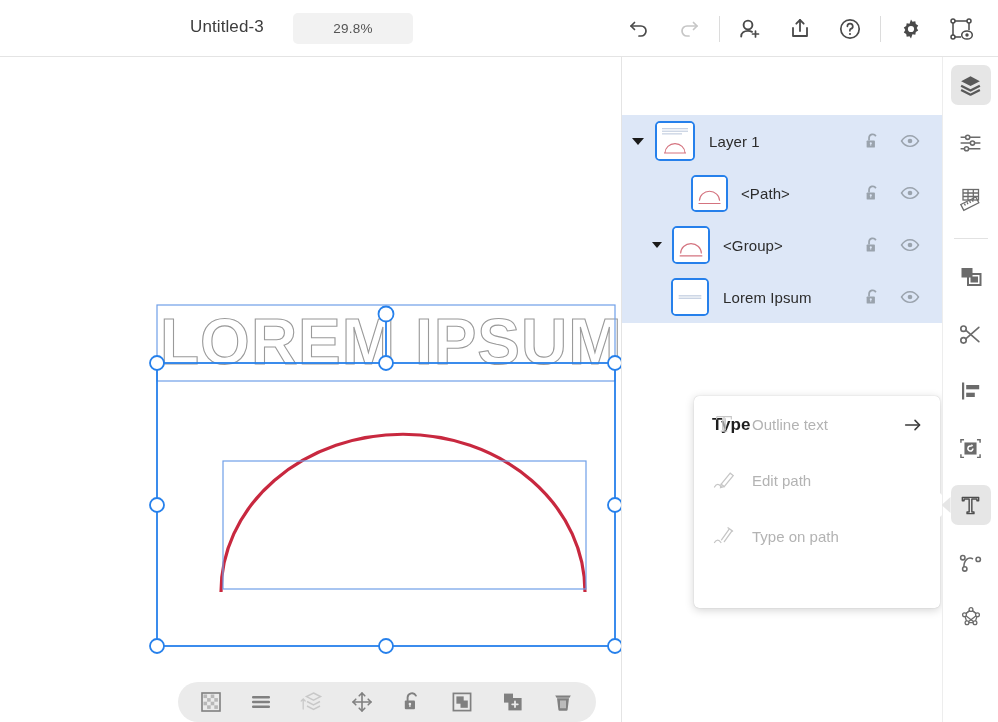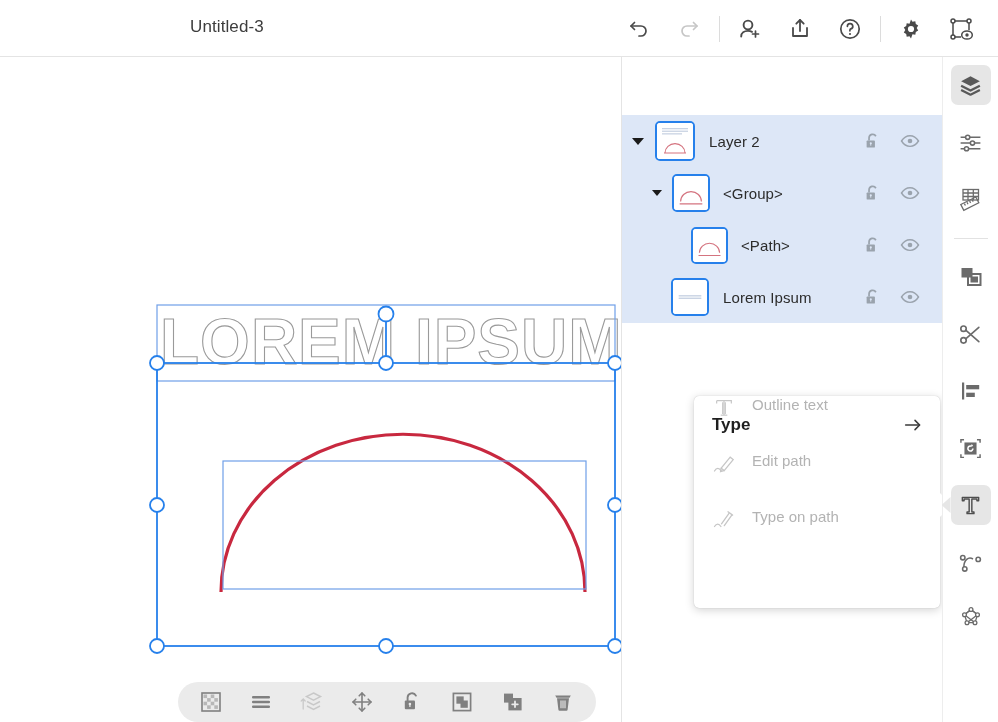--- a/index.html
+++ b/index.html
@@ -106,21 +106,21 @@
     background: #ffffff; border-radius: 5px;
     box-shadow: 0 2px 10px rgba(0,0,0,.18), 0 0 1px rgba(0,0,0,.25);
   }
   .flyout-head {
     position: absolute; left: 0; top: 0; width: 246px; height: 58px;
     display: flex; align-items: center;
   }
   .flyout-title { margin-left: 18px; font-size: 17px; font-weight: bold; color: #1f1f1f; }
   .flyout-arrow { position: absolute; right: 16px; top: 18px; cursor: pointer; }
   .flyout-item {
-    position: relative; height: 56px; display: flex; align-items: flex-start;
+    position: relative; height: 56px; display: flex; align-items: center;
     padding-left: 18px; gap: 16px; cursor: default;
   }
   .flyout-item .fi-ico { width: 24px; height: 24px; display: flex; align-items: center; justify-content: center; }
   .flyout-item .fi-label { font-size: 15px; color: #b3b3b3; }
   .flyout-notch {
     position: absolute; left: 245px; top: 96px; width: 13px; height: 26px;
     background: #ffffff;
     clip-path: polygon(0 0, 100% 50%, 0 100%);
     filter: drop-shadow(1px 0 1px rgba(0,0,0,.10));
   }
@@ -143,20 +143,23 @@
     background: #e6e6e6; clip-path: polygon(100% 0, 0 50%, 100% 100%);
   }
 </style>
 </head>
 <body>
 
 <div id="app">
 
   <div class="topbar">
     <div class="doc-title">Untitled-3</div>
+    <div class="zoom-field">
+      <span>29.8%</span>
+    </div>
 
     <div class="top-icons">
       <div class="tbtn">
         <svg width="24" height="24" viewBox="0 0 24 24" fill="none" stroke="#4a4a4a" stroke-width="1.7" stroke-linecap="round" stroke-linejoin="round">
           <path d="M4 9h10a5 5 0 0 1 0 10h-2"></path>
             <polyline points="7.5,5.5 4,9 7.5,12.5"></polyline>
         </svg>
       </div>
       <div class="tbtn">
         <svg width="24" height="24" viewBox="0 0 24 24" fill="none" stroke="#c6c6c6" stroke-width="1.7" stroke-linecap="round" stroke-linejoin="round">
@@ -321,21 +324,48 @@
             <rect width="36" height="36" fill="#fff"></rect>
             <g fill="#c9d3e3">
                 <rect x="5" y="5" width="26" height="1.3"></rect>
                 <rect x="5" y="7.6" width="26" height="1.3"></rect>
                 <rect x="5" y="10.2" width="20" height="1.3"></rect>
               </g>
             <path d="M8 30 A10 9.4 0 0 1 28 30" fill="none" stroke="#d4737f" stroke-width="1.1"></path>
             <line x1="7" y1="30" x2="29" y2="30" stroke="#d4737f" stroke-width="1"></line>
           </svg>
         </div>
-        <div class="layer-label">Layer 2</div>
+        <div class="layer-label">Layer 1</div>
+        <div class="row-actions">
+          <div class="ico">
+            <svg width="19" height="19" viewBox="0 0 22 22">
+              <path d="M7 9.7V6.8a4.2 4.2 0 0 1 7.9-1.9" fill="none" stroke="#9aa3ad" stroke-width="2"></path>
+              <rect x="4.2" y="9.7" width="9.6" height="8.3" rx="1" fill="#9aa3ad"></rect>
+              <circle cx="9" cy="13" r="1.2" fill="#dde7f7"></circle>
+                <rect x="8.45" y="13" width="1.1" height="2.8" fill="#dde7f7"></rect>
+            </svg>
+          </div>
+          <div class="ico">
+            <svg width="20" height="20" viewBox="0 0 24 24">
+              <path d="M1.8 12S5.8 5.6 12 5.6 22.2 12 22.2 12 18.2 18.4 12 18.4 1.8 12 1.8 12z" fill="none" stroke="#9aa3ad" stroke-width="1.7"></path>
+              <circle cx="12" cy="12" r="2.8" fill="#9aa3ad"></circle>
+            </svg>
+          </div>
+        </div>
+      </div>
+
+      <div class="layer-row" style="padding-left:69px;">
+        <div class="thumb" style="width:37px;height:37px;margin-right:13px;">
+          <svg viewBox="0 0 36 36">
+            <rect width="36" height="36" fill="#fff"></rect>
+            <path d="M7 26 A11 10.5 0 0 1 29 26" fill="none" stroke="#d4737f" stroke-width="1.2"></path>
+            <line x1="6" y1="29" x2="30" y2="29" stroke="#d4737f" stroke-width="1.1"></line>
+          </svg>
+        </div>
+        <div class="layer-label">&lt;Path&gt;</div>
         <div class="row-actions">
           <div class="ico">
             <svg width="19" height="19" viewBox="0 0 22 22">
               <path d="M7 9.7V6.8a4.2 4.2 0 0 1 7.9-1.9" fill="none" stroke="#9aa3ad" stroke-width="2"></path>
               <rect x="4.2" y="9.7" width="9.6" height="8.3" rx="1" fill="#9aa3ad"></rect>
               <circle cx="9" cy="13" r="1.2" fill="#dde7f7"></circle>
                 <rect x="8.45" y="13" width="1.1" height="2.8" fill="#dde7f7"></rect>
             </svg>
           </div>
           <div class="ico">
@@ -350,47 +380,20 @@
       <div class="layer-row" style="padding-left:30px;">
         <div class="twisty" style="margin-right:10px;border-left-width:5px;border-right-width:5px;border-top-width:6px;"></div>
         <div class="thumb" style="width:38px;height:38px;margin-right:13px;">
           <svg viewBox="0 0 36 36">
             <rect width="36" height="36" fill="#fff"></rect>
             <path d="M7 27 A11 10.5 0 0 1 29 27" fill="none" stroke="#d4737f" stroke-width="1.2"></path>
             <line x1="6" y1="29.5" x2="30" y2="29.5" stroke="#d4737f" stroke-width="1.1"></line>
           </svg>
         </div>
         <div class="layer-label">&lt;Group&gt;</div>
-        <div class="row-actions">
-          <div class="ico">
-            <svg width="19" height="19" viewBox="0 0 22 22">
-              <path d="M7 9.7V6.8a4.2 4.2 0 0 1 7.9-1.9" fill="none" stroke="#9aa3ad" stroke-width="2"></path>
-              <rect x="4.2" y="9.7" width="9.6" height="8.3" rx="1" fill="#9aa3ad"></rect>
-              <circle cx="9" cy="13" r="1.2" fill="#dde7f7"></circle>
-                <rect x="8.45" y="13" width="1.1" height="2.8" fill="#dde7f7"></rect>
-            </svg>
-          </div>
-          <div class="ico">
-            <svg width="20" height="20" viewBox="0 0 24 24">
-              <path d="M1.8 12S5.8 5.6 12 5.6 22.2 12 22.2 12 18.2 18.4 12 18.4 1.8 12 1.8 12z" fill="none" stroke="#9aa3ad" stroke-width="1.7"></path>
-              <circle cx="12" cy="12" r="2.8" fill="#9aa3ad"></circle>
-            </svg>
-          </div>
-        </div>
-      </div>
-
-      <div class="layer-row" style="padding-left:69px;">
-        <div class="thumb" style="width:37px;height:37px;margin-right:13px;">
-          <svg viewBox="0 0 36 36">
-            <rect width="36" height="36" fill="#fff"></rect>
-            <path d="M7 26 A11 10.5 0 0 1 29 26" fill="none" stroke="#d4737f" stroke-width="1.2"></path>
-            <line x1="6" y1="29" x2="30" y2="29" stroke="#d4737f" stroke-width="1.1"></line>
-          </svg>
-        </div>
-        <div class="layer-label">&lt;Path&gt;</div>
         <div class="row-actions">
           <div class="ico">
             <svg width="19" height="19" viewBox="0 0 22 22">
               <path d="M7 9.7V6.8a4.2 4.2 0 0 1 7.9-1.9" fill="none" stroke="#9aa3ad" stroke-width="2"></path>
               <rect x="4.2" y="9.7" width="9.6" height="8.3" rx="1" fill="#9aa3ad"></rect>
               <circle cx="9" cy="13" r="1.2" fill="#dde7f7"></circle>
                 <rect x="8.45" y="13" width="1.1" height="2.8" fill="#dde7f7"></rect>
             </svg>
           </div>
           <div class="ico">

